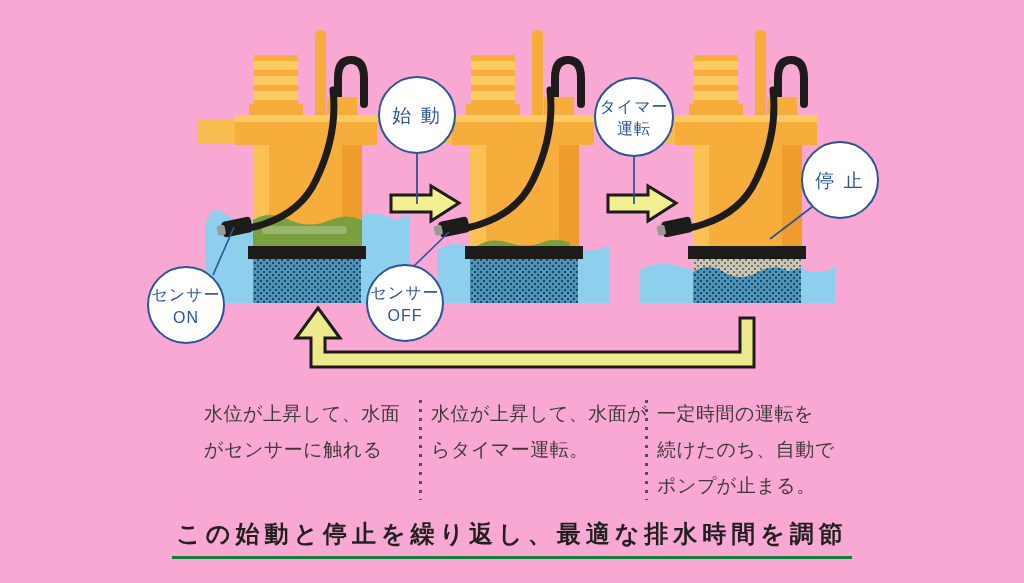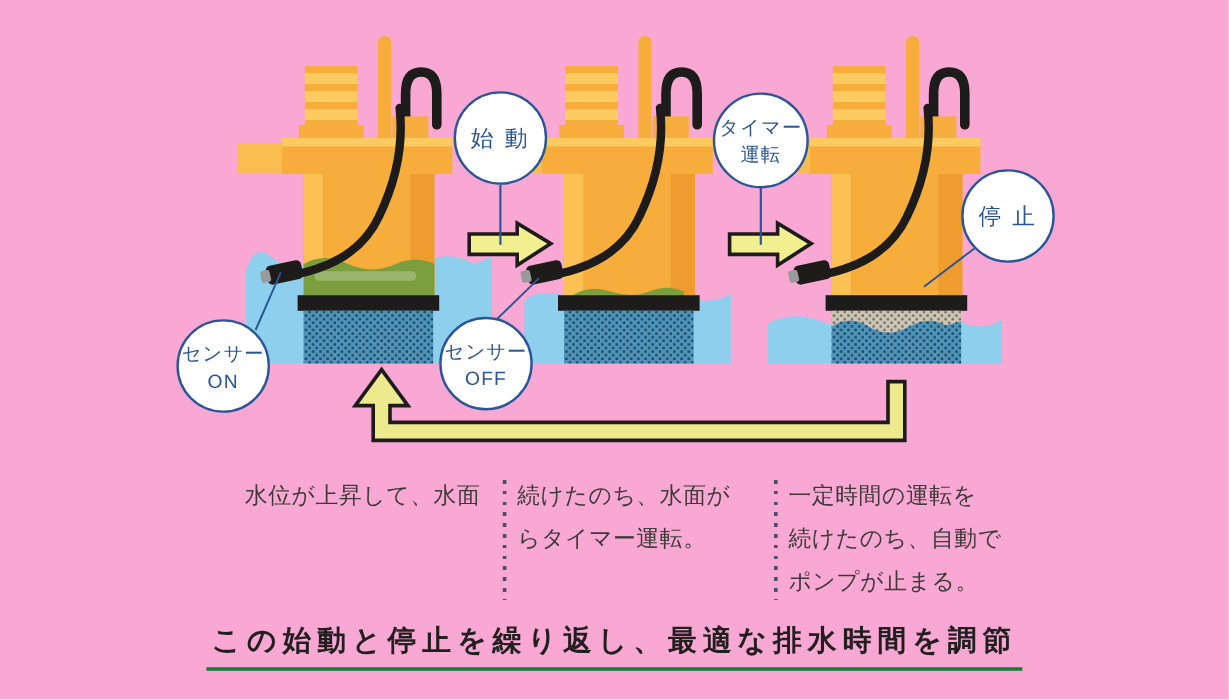--- a/index.html
+++ b/index.html
@@ -135,24 +135,25 @@
     <g>
       <circle cx="405" cy="303" r="38" fill="#ffffff" stroke="#2A5597" stroke-width="2"></circle>
       <text class="callout-text" x="405" y="298" text-anchor="middle">センサー</text>
       <text class="callout-text" x="405" y="321" text-anchor="middle">OFF</text>
     </g>
   </svg>
 
   <div class="steps">
     <div class="step-col" style="left:204px;">
       <div class="line">水位が上昇して、水面</div>
+      <div class="line">がセンサーに触れる</div>
     </div>
     <div class="dot-divider" style="left:419px;"></div>
     <div class="step-col" style="left:431px;">
-      <div class="line">続けたのち、水面が</div>
+      <div class="line">水位が上昇して、水面が</div>
       <div class="line">らタイマー運転。</div>
     </div>
     <div class="dot-divider" style="left:645px;"></div>
     <div class="step-col" style="left:657px;">
       <div class="line">一定時間の運転を</div>
       <div class="line">続けたのち、自動で</div>
       <div class="line">ポンプが止まる。</div>
     </div>
   </div>
 

